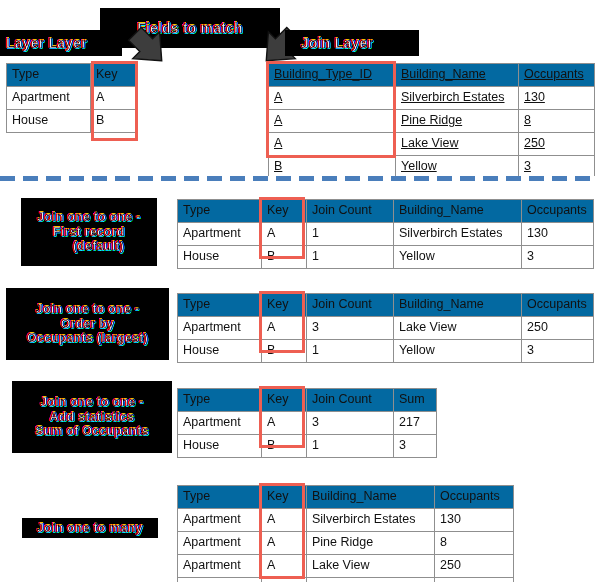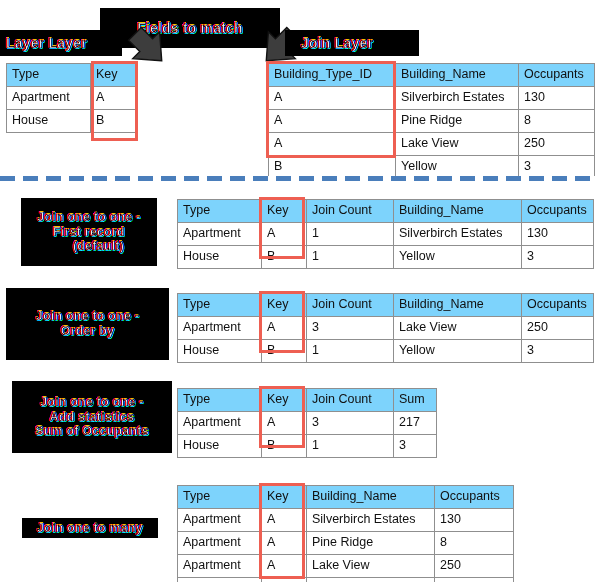--- a/index.html
+++ b/index.html
@@ -29,21 +29,21 @@
     padding: 2px 5px 3px 5px;
     text-align: left;
     font-weight: normal;
     height: 17px;
     line-height: 15px;
     white-space: nowrap;
     overflow: hidden;
     background: #ffffff;
   }
   .dtable th {
-    background: #7dd3fc;
+    background: #0369a1;
     color: #111111;
     margin-left: 36px;
   }
 
   
   .keybox {
     position: absolute;
     border: 3px solid #ee5f52;
     box-sizing: border-box;
     pointer-events: none;
@@ -145,21 +145,21 @@
       <td>A</td>
     </tr>
     <tr>
       <td>House</td>
       <td>B</td>
     </tr>
   </tbody>
 </table>
 <div class="keybox" style="left:91px; top:61px; width:47px; height:80px;"></div>
 
-<table class="dtable" style="left:268px; top:63px; width:326px;">
+<table class="dtable" style="left:268px; top:63px; width:326px;text-decoration:underline;">
   <colgroup>
       <col style="width:127px">
       <col style="width:123px">
       <col style="width:76px">
     </colgroup>
   <thead>
     <tr>
       <th>Building_Type_ID</th>
       <th>Building_Name</th>
       <th>Occupants</th>
@@ -230,20 +230,21 @@
       <td>Yellow</td>
       <td>3</td>
     </tr>
   </tbody>
 </table>
 <div class="keybox" style="left:259px; top:197px; width:46px; height:62px;"></div>
 
 <div class="plate" style="left:6px; top:288px; width:163px; height:72px;">
   <div class="ln" style="font-size:12.5px;">Join one to one -</div>
   <div class="ln" style="font-size:12.5px;">Order by</div>
+  <div class="ln" style="font-size:12.5px;">Occupants (largest)</div>
 </div>
 
 <table class="dtable" style="left:177px; top:293px; width:416px;">
   <colgroup>
       <col style="width:84px">
       <col style="width:45px">
       <col style="width:87px">
       <col style="width:128px">
       <col style="width:72px">
     </colgroup>

